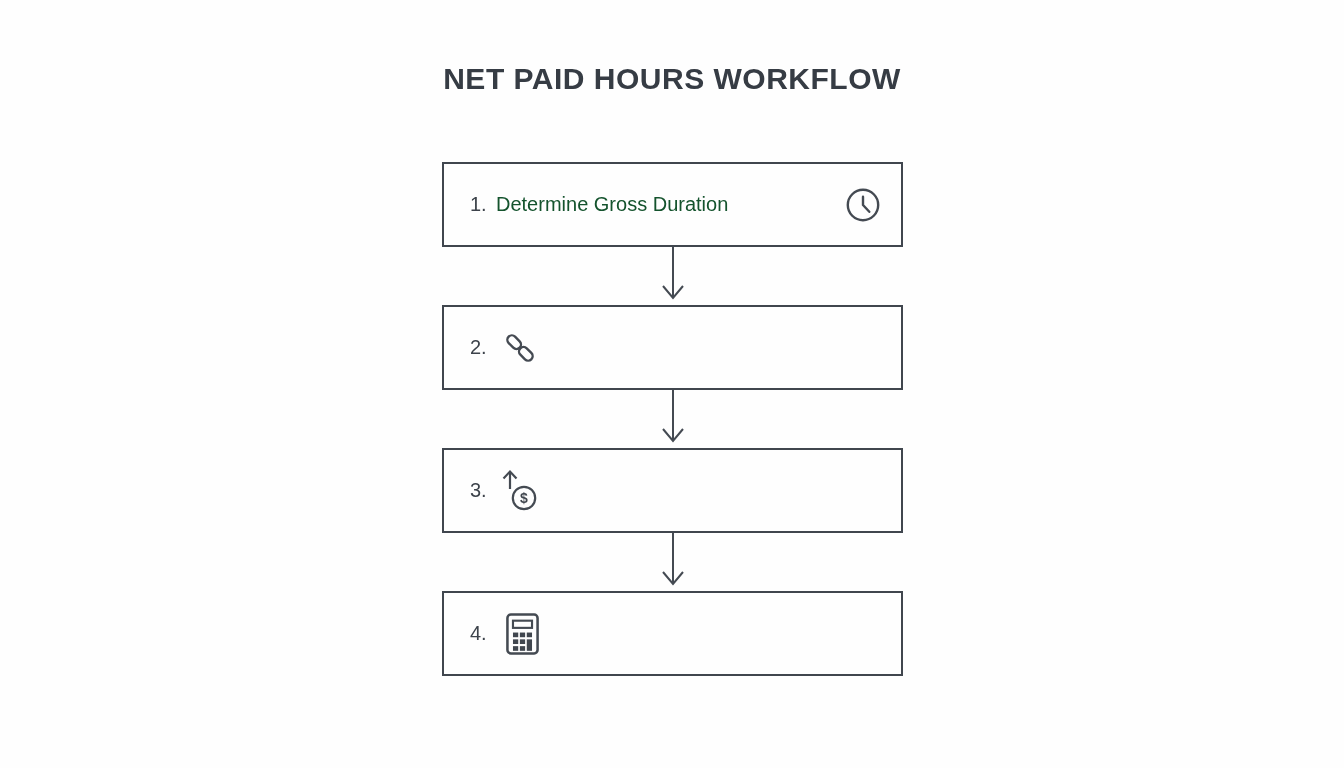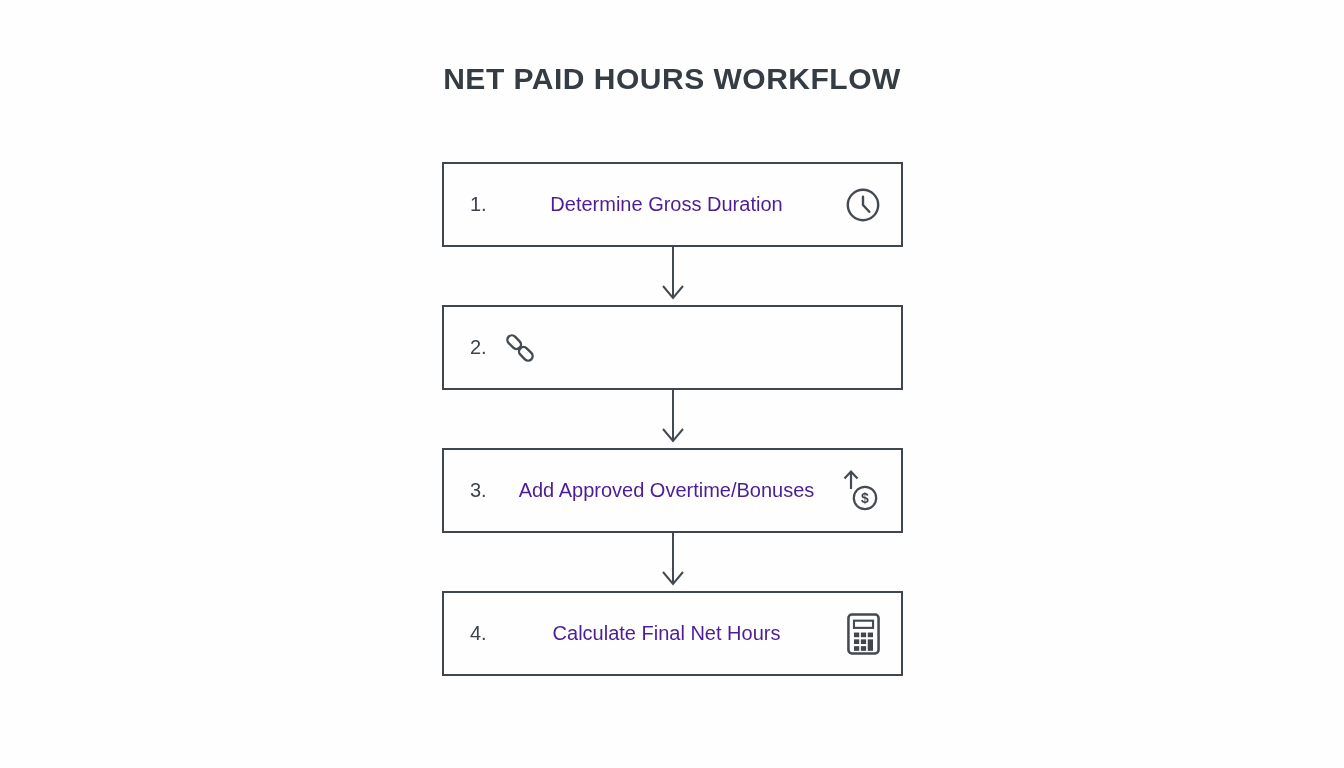--- a/index.html
+++ b/index.html
@@ -45,23 +45,22 @@
     padding: 0 20px 0 26px;
   }
   .step-number {
     flex: 0 0 auto;
     min-width: 26px;
     font-size: 20px;
     color: #3d434b;
   }
   .step-label {
     flex: 1 1 auto;
-    text-align: center;
     font-size: 20px;
-    color: #4c1d95;
+    color: #14532d;
     white-space: nowrap;
   }
   .step-icon {
     flex: 0 0 auto;
     display: flex;
     align-items: center;
     justify-content: flex-end;
     width: 44px;
   }
   .connector {
@@ -121,41 +120,39 @@
 
     <div class="connector">
       <svg width="46" height="56" viewBox="0 0 46 56">
         <line class="stroke" x1="23" y1="0" x2="23" y2="50" stroke-width="2"></line>
         <polyline class="stroke" points="13,39 23,51 33,39" stroke-width="2" stroke-linejoin="miter"></polyline>
       </svg>
     </div>
 
     <div class="step">
       <span class="step-number">3.</span>
-      <span class="step-label">Add Approved Overtime/Bonuses</span>
       <span class="step-icon">
         <svg width="42" height="48" viewBox="0 0 42 48">
           <line class="stroke" x1="12" y1="5" x2="12" y2="22" stroke-width="2.2"></line>
           <polyline class="stroke" points="5.5,11.5 12,4.5 18.5,11.5" stroke-width="2.2" stroke-linejoin="miter"></polyline>
           <circle class="stroke" cx="26" cy="31" r="11.2" stroke-width="2.2"></circle>
           <text class="dollar-glyph" x="26" y="36" text-anchor="middle">$</text>
         </svg>
       </span>
     </div>
 
     <div class="connector">
       <svg width="46" height="56" viewBox="0 0 46 56">
         <line class="stroke" x1="23" y1="0" x2="23" y2="50" stroke-width="2"></line>
         <polyline class="stroke" points="13,39 23,51 33,39" stroke-width="2" stroke-linejoin="miter"></polyline>
       </svg>
     </div>
 
     <div class="step">
       <span class="step-number">4.</span>
-      <span class="step-label">Calculate Final Net Hours</span>
       <span class="step-icon">
         <svg width="35" height="44" viewBox="0 0 36 45">
           <rect class="stroke" x="2.5" y="2.5" width="31" height="40" rx="3.5" stroke-width="2.6"></rect>
           <rect class="stroke" x="8.2" y="8.8" width="19.6" height="7.4" stroke-width="2.2"></rect>
           <rect class="fill" x="8.2" y="21" width="5.4" height="4.8"></rect>
           <rect class="fill" x="15.3" y="21" width="5.4" height="4.8"></rect>
           <rect class="fill" x="22.4" y="21" width="5.4" height="4.8"></rect>
           <rect class="fill" x="8.2" y="28" width="5.4" height="4.8"></rect>
           <rect class="fill" x="15.3" y="28" width="5.4" height="4.8"></rect>
           <rect class="fill" x="8.2" y="35" width="5.4" height="4.8"></rect>

